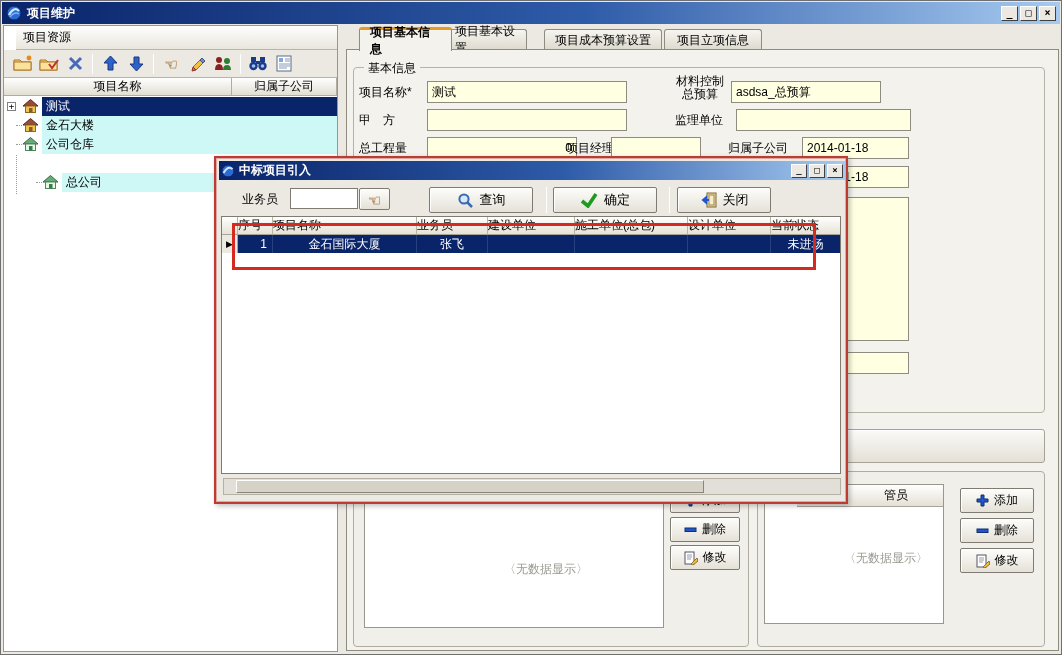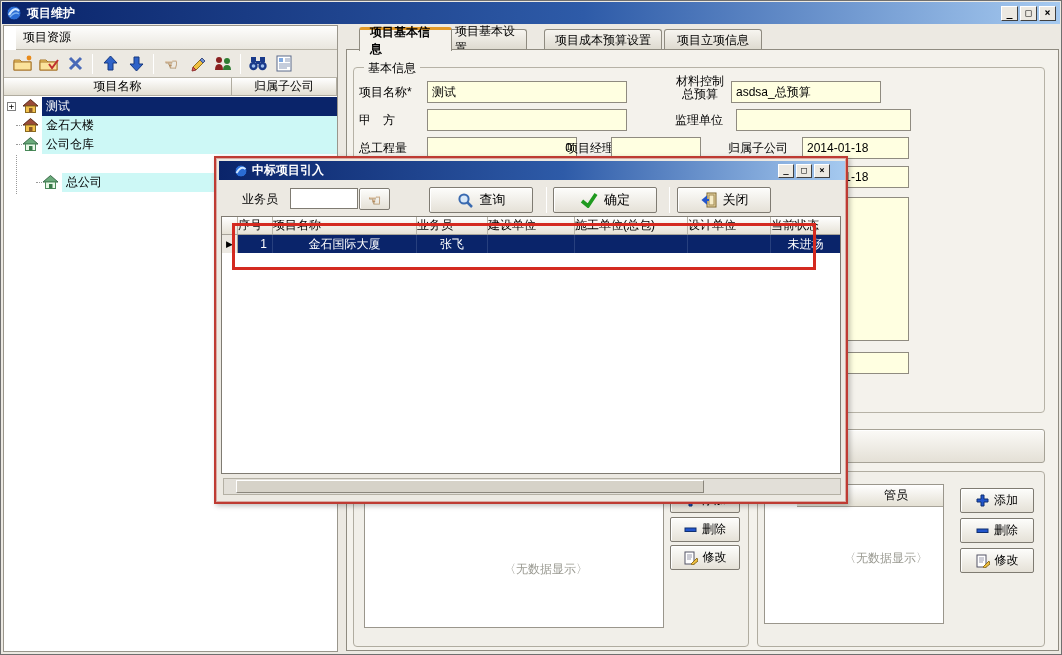--- a/index.html
+++ b/index.html
@@ -47,21 +47,21 @@
   .bigfield { position:absolute; background:#FFFFE1; border:1px solid #8f8b80; }
   .wide-bar { position:absolute; background:linear-gradient(#FBFAF7,#E4E0D6); border:1px solid #a6a296; border-radius:3px; box-shadow:inset 0 1px 0 #fff; }
   .panelbox { position:absolute; border:1px solid #b0aca0; border-radius:4px; background:#F1EFE9; }
   .datagrid { position:absolute; background:#fff; border:1px solid #9a968c;padding-left:32px; }
   .nodata { position:absolute; width:100%; text-align:center; color:#9a9a92; font-size:12px; }
   .crud-btn { position:absolute; width:70px; height:25px; background:linear-gradient(#FDFDFB,#E5E1D7); border:1px solid #7f7b72; border-radius:2px; box-shadow:inset 1px 1px 0 #fff; display:flex; align-items:center; justify-content:center; gap:5px; font-size:12px; }
   .pb-gridheader { height:22px; background:linear-gradient(#FFFFFF,#E4E0D4); border-bottom:1px solid #a8a49a; font-size:12px; display:flex; align-items:center; }
 
   
   #dialog { left:213px; top:155px; width:634px; height:348px; background:#ECE9E2; border:2px solid #BE3B33; box-shadow:0 0 0 1px #d9a9a2 inset, 2px 2px 5px rgba(0,0,0,.25); z-index:50; }
-  .dlg-titlebar { left:3px; top:3px; width:626px; height:19px; background:linear-gradient(90deg,#0A246A 0%,#2E5BA8 55%,#A6CAF0 100%); display:flex; align-items:center; padding:0 15px; }
+  .dlg-titlebar { left:3px; top:3px; width:626px; height:19px; background:linear-gradient(90deg,#0A246A 0%,#2E5BA8 55%,#A6CAF0 100%); display:flex; align-items:center; padding:0 2px; }
   .dlg-titlebar .title { color:#fff; font-weight:bold; font-size:12px; margin-left:4px; flex:1; }
   .dlg-winbtn { width:16px; height:14px; background:#ECE9E2; border:1px solid; border-color:#fff #404040 #404040 #fff; font-size:9px; line-height:11px; text-align:center; font-family:"DejaVu Sans Mono",monospace; font-weight:bold; margin-left:2px; }
   .dlg-toolbar-label { left:26px; top:33px; font-size:12px; }
   .dlg-input { left:74px; top:30px; width:68px; height:21px; background:#fff; border:1px solid #7f7b72; font-size:12px; padding:0 3px; }
   .dlg-btn { position:absolute; height:26px; background:linear-gradient(#FDFDFB,#E5E1D7); border:1px solid #7f7b72; border-radius:2px; box-shadow:inset 1px 1px 0 #fff; display:flex; align-items:center; justify-content:center; gap:6px; font-size:13px; }
   .dlg-sep { position:absolute; top:29px; width:1px; height:26px; background:#a8a49a; border-right:1px solid #fff; }
   #dlg-grid { left:5px; top:58px; width:620px; height:258px; background:#fff; border:1px solid #7f7b72; }
   .gh-row { display:flex; height:18px; background:linear-gradient(#FFFFFF,#E6E2D6); border-bottom:1px solid #a8a49a; }
   .gh-cell { border-right:1px solid #b8b4a8; display:flex; align-items:center; font-size:12px; overflow:hidden; white-space:nowrap; }
   .gh-cell span { border-bottom:1px dotted #4a6aaa; }

